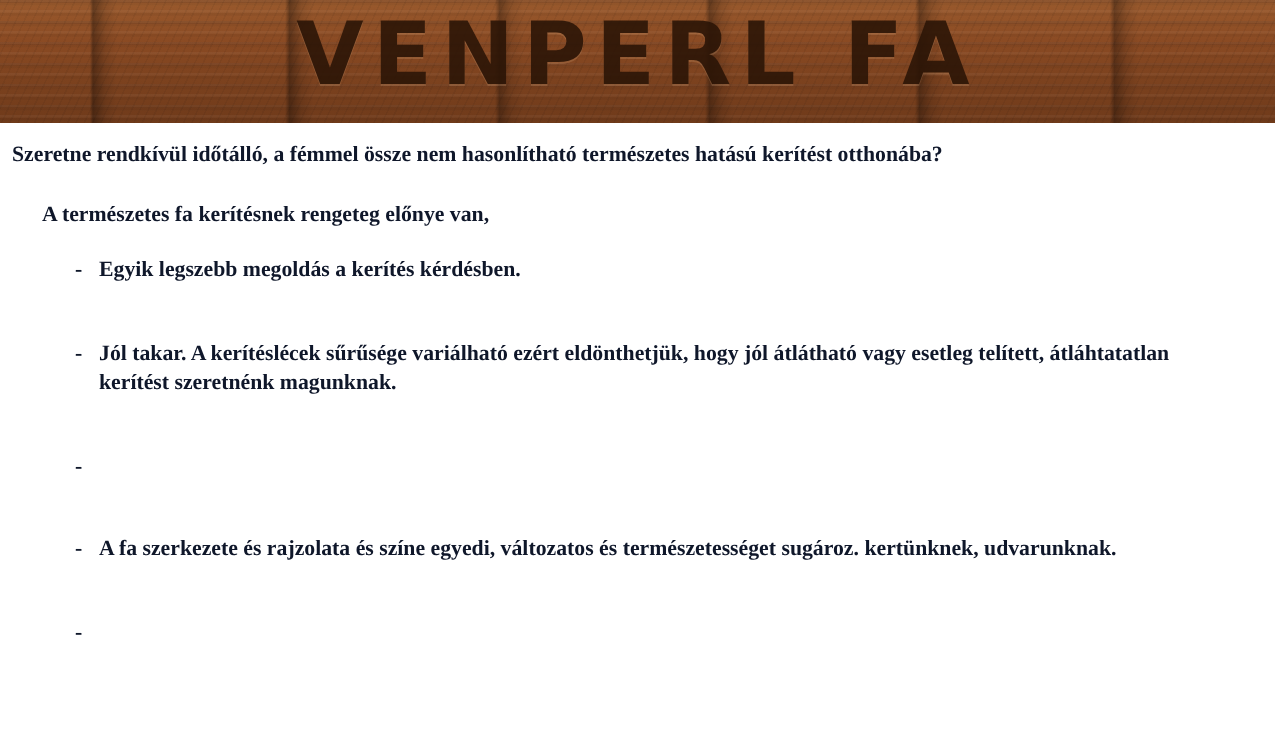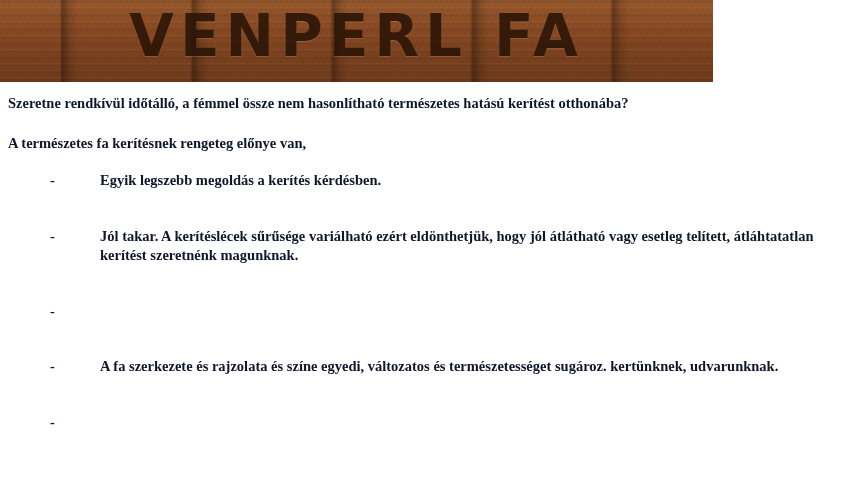--- a/index.html
+++ b/index.html
@@ -10,21 +10,21 @@
   body {
     width: 851px;
     height: 497px;
     overflow: hidden;
     font-family: "Liberation Serif", serif;
   }
 
   
   .banner {
     position: relative;
-    width: 713px;
+    width: 850px;
     height: 82px;
     overflow: hidden;
     background:
       
       linear-gradient(to right,
         rgba(0,0,0,0.00) 0px, rgba(0,0,0,0.00) 60px,
         rgba(0,0,0,0.35) 62px, rgba(0,0,0,0.10) 70px,
         rgba(0,0,0,0.00) 78px, rgba(0,0,0,0.00) 190px,
         rgba(0,0,0,0.35) 193px, rgba(0,0,0,0.10) 201px,
         rgba(0,0,0,0.00) 209px, rgba(0,0,0,0.00) 330px,
@@ -77,20 +77,21 @@
   }
   .lead {
     font-size: 14.5px;
     font-weight: bold;
     margin: 0 0 8px 0;
     line-height: 1.35;
   }
   .lead.second {
     margin-top: 20px;
     margin-bottom: 6px;
+    margin-left: 20px;
   }
   .bullets {
     margin: 18px 0 0 0;
     padding: 0;
     list-style: none;
   }
   .bullet {
     display: flex;
     align-items: flex-start;
     margin-bottom: 36px;
@@ -105,21 +106,20 @@
     font-weight: bold;
     line-height: 1.35;
   }
   .bullet-text {
     flex: 1 1 auto;
     font-size: 14.5px;
     font-weight: bold;
     line-height: 1.35;
     padding-right: 10px;
     max-width: 720px;
-    margin-left: 34px;
   }
 </style>
 </head>
 <body>
 
 <div class="banner">
   <div class="banner-noise"></div>
   <div class="banner-title">VENPERL FA</div>
 </div>
 

